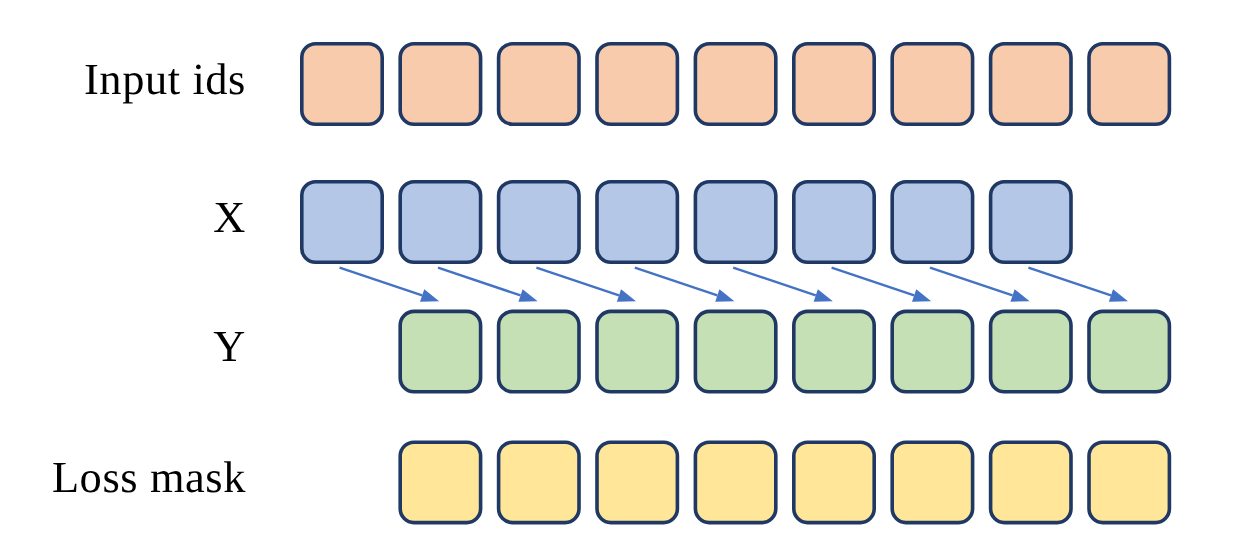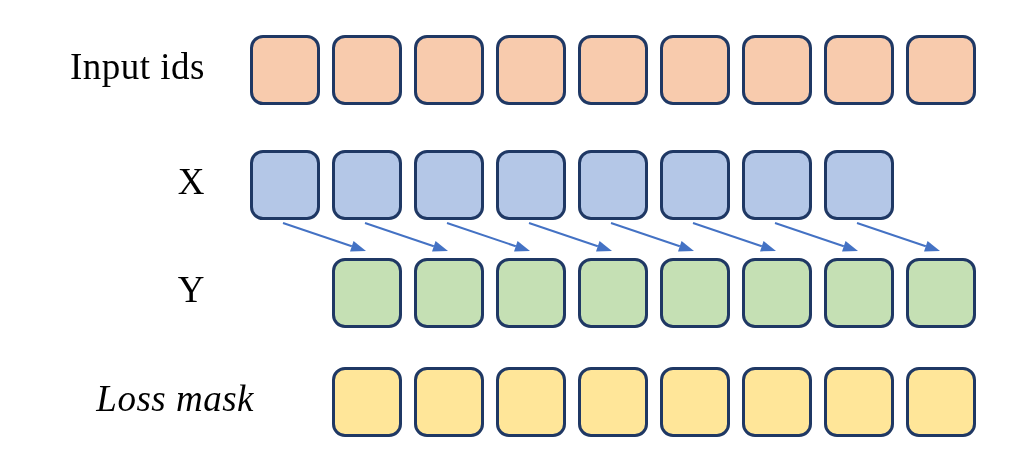--- a/index.html
+++ b/index.html
@@ -51,21 +51,21 @@
   }
 </style>
 </head>
 <body>
 
 <div id="diagram">
 
   <div class="row-label" style="right: 825px; top: 48px;">Input ids</div>
   <div class="row-label" style="right: 825px; top: 163px;">X</div>
   <div class="row-label" style="right: 825px; top: 271px;">Y</div>
-  <div class="row-label" style="right: 776px; top: 380px; font-style: italic;">Loss mask</div>
+  <div class="row-label" style="right: 825px; top: 380px;">Loss mask</div>
 
   <div id="cells">
       <div class="cell" style="left: 250px; top: 35px; width: 70px; height: 70px; background: rgb(248, 203, 173); border-color: rgb(31, 56, 100);"></div>
       <div class="cell" style="left: 332px; top: 35px; width: 70px; height: 70px; background: rgb(248, 203, 173); border-color: rgb(31, 56, 100);"></div>
       <div class="cell" style="left: 414px; top: 35px; width: 70px; height: 70px; background: rgb(248, 203, 173); border-color: rgb(31, 56, 100);"></div>
       <div class="cell" style="left: 496px; top: 35px; width: 70px; height: 70px; background: rgb(248, 203, 173); border-color: rgb(31, 56, 100);"></div>
       <div class="cell" style="left: 578px; top: 35px; width: 70px; height: 70px; background: rgb(248, 203, 173); border-color: rgb(31, 56, 100);"></div>
       <div class="cell" style="left: 660px; top: 35px; width: 70px; height: 70px; background: rgb(248, 203, 173); border-color: rgb(31, 56, 100);"></div>
       <div class="cell" style="left: 742px; top: 35px; width: 70px; height: 70px; background: rgb(248, 203, 173); border-color: rgb(31, 56, 100);"></div>
       <div class="cell" style="left: 824px; top: 35px; width: 70px; height: 70px; background: rgb(248, 203, 173); border-color: rgb(31, 56, 100);"></div>

